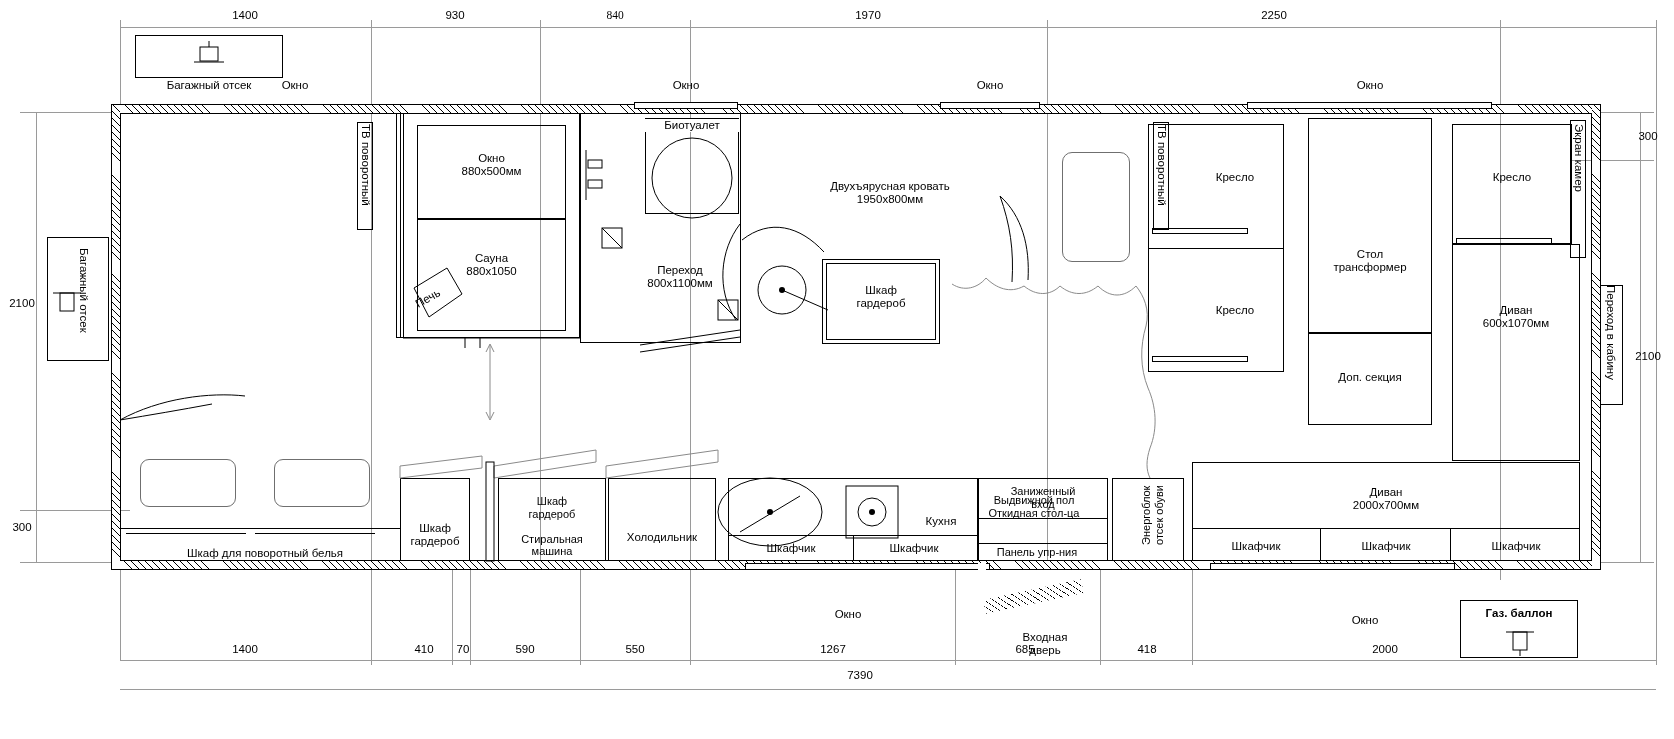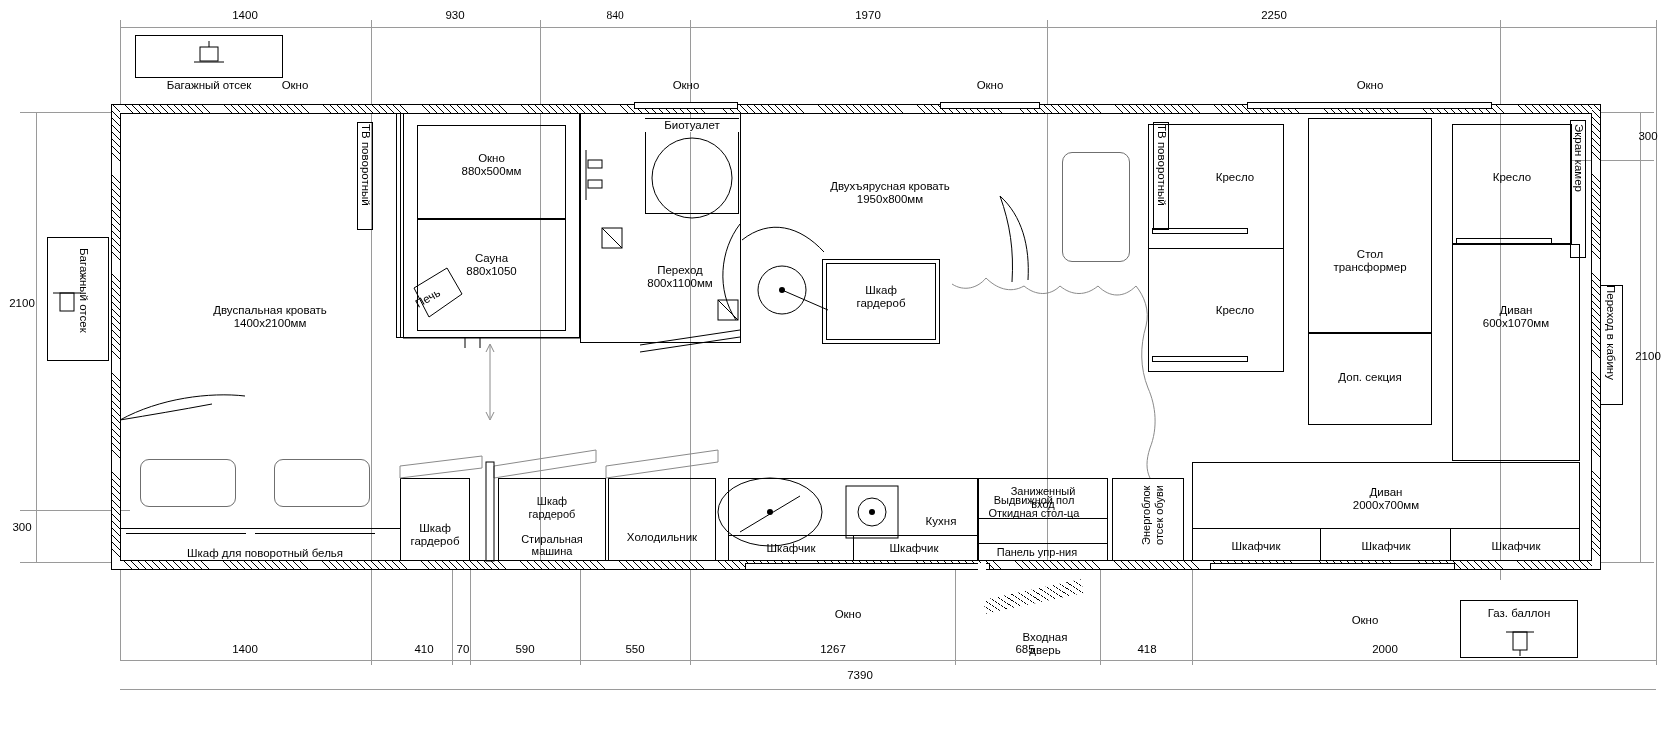--- a/index.html
+++ b/index.html
@@ -114,33 +114,31 @@
   <div class="lbl" style="left:265px;top:79px;width:60px;">Окно</div>
   <div class="lbl" style="left:656px;top:79px;width:60px;">Окно</div>
   <div class="lbl" style="left:960px;top:79px;width:60px;">Окно</div>
   <div class="lbl" style="left:1340px;top:79px;width:60px;">Окно</div>
 
   <div class="lbl" style="left:818px;top:608px;width:60px;">Окно</div>
   <div class="lbl" style="left:1000px;top:631px;width:90px;">Входная
 дверь</div>
   <div class="lbl" style="left:1335px;top:614px;width:60px;">Окно</div>
   <div class="box" style="left:1460px;top:600px;width:118px;height:58px;"></div>
-  <div class="lbl" style="left:1460px;top:607px;width:118px;">Газ. баллон</div>
+  <div class="lbl" style="left:1460px;top:607px;width:118px;font-weight:bold;">Газ. баллон</div>
 
   <div class="hatch" style="left:983px;top:600px;width:100px;height:14px;transform:rotate(-12deg);transform-origin:left top;"></div>
   <div class="box" style="left:978px;top:563px;width:8px;height:40px;background:#fff;border:none;"></div>
 
   <div class="box" style="left:47px;top:237px;width:62px;height:124px;"></div>
   <div class="vtext" style="left:78px;top:248px;">Багажный отсек</div>
 
   <div class="box" style="left:1601px;top:285px;width:22px;height:120px;border-left:none;"></div>
   <div class="vtext" style="left:1605px;top:285px;">Переход в кабину</div>
 
-  <div class="lbl" style="left:150px;top:304px;width:240px;">Двуспальная кровать
-1400х2100мм</div>
   <svg width="1674" height="739" style="pointer-events:none">
     <path d="M120 420 C160 398 210 392 245 396" class="nofill"></path>
     <path d="M120 420 C150 415 180 410 212 404" class="nofill" stroke="#8a8a8a"></path>
   </svg>
   <div class="boxg" style="left:140px;top:459px;width:96px;height:48px;border-radius:9px;"></div>
   <div class="boxg" style="left:274px;top:459px;width:96px;height:48px;border-radius:9px;"></div>
 
   <div class="box" style="left:120px;top:528px;width:280px;height:33px;border:none;border-top:1px solid #000;"></div>
   <div class="hline" style="left:120px;top:528px;width:280px;"></div>
   <div class="hline" style="left:126px;top:533px;width:120px;"></div>

